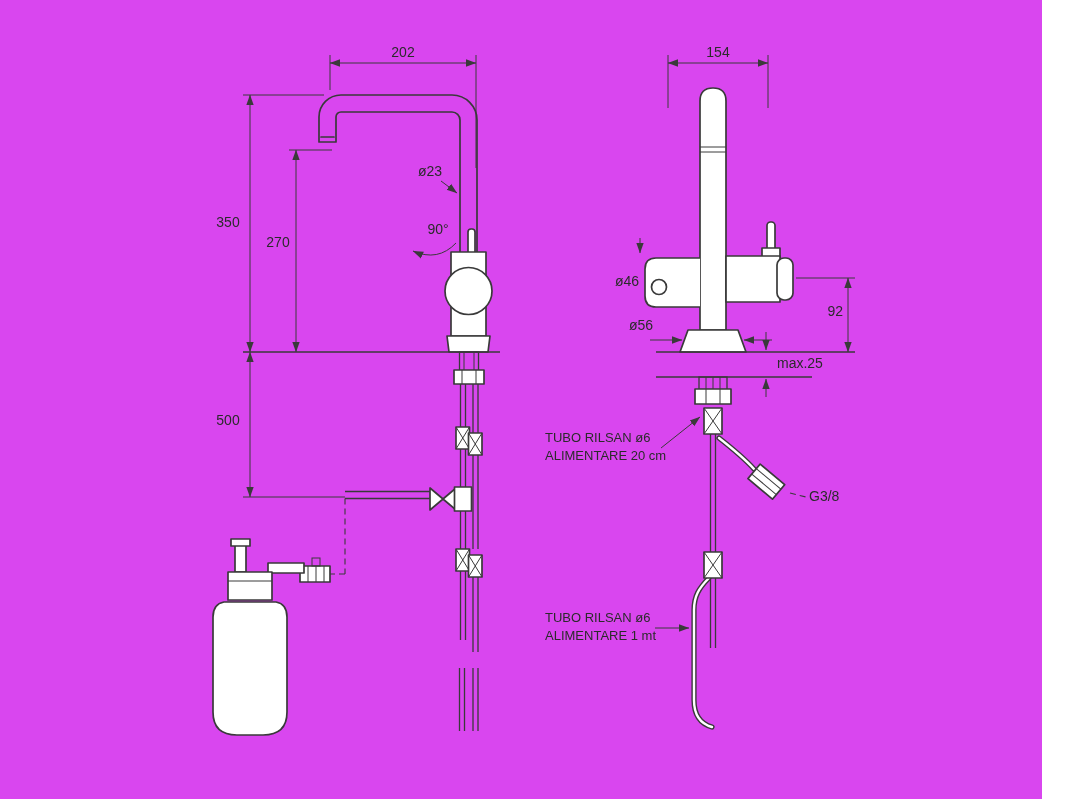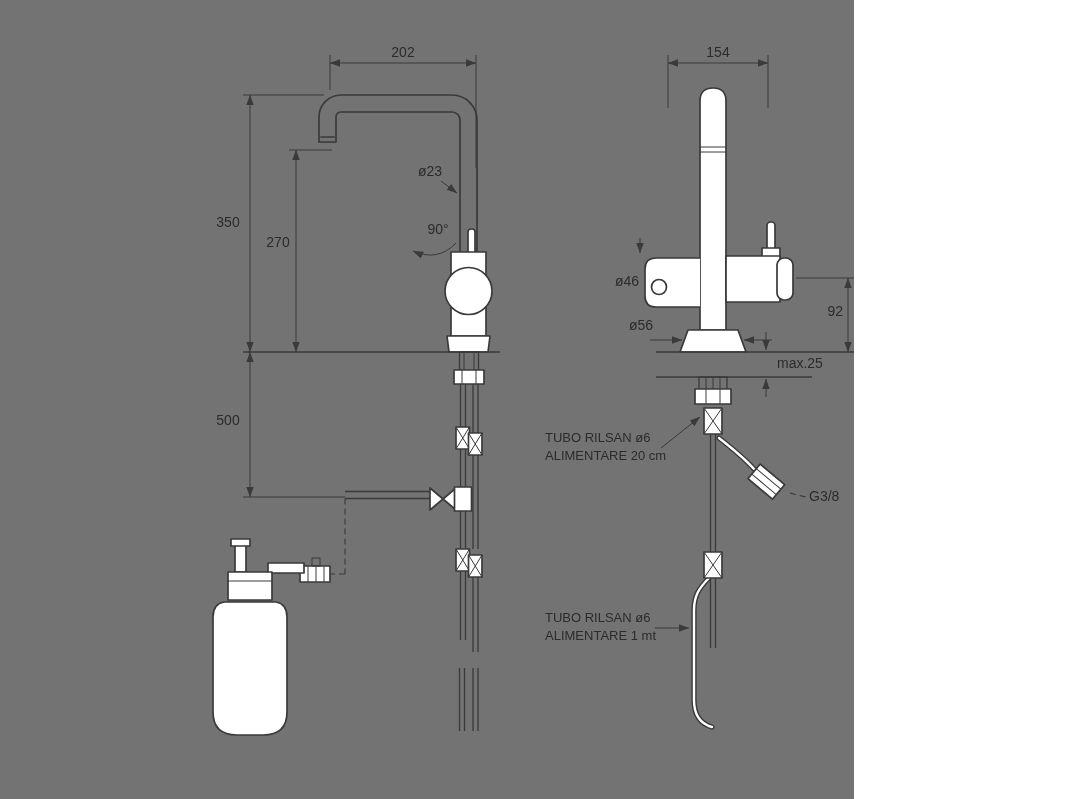--- a/index.html
+++ b/index.html
@@ -1,16 +1,16 @@
 <!DOCTYPE html>
 <html><head>
 <meta charset="utf-8">
 <style>
   html,body{margin:0;padding:0;background:#fff;}
-  .canvas{position:relative;width:854px;height:799px;background:#737373;overflow:hidden;text-align:center;}
+  .canvas{position:relative;width:1042px;height:799px;background:#d946ef;overflow:hidden;text-align:center;}
   svg{display:block;}
   .o  {stroke:#3a3a3a;stroke-width:1.7;fill:none;stroke-linecap:round;stroke-linejoin:round;}
   .of {stroke:#3a3a3a;stroke-width:1.7;fill:#ffffff;stroke-linejoin:round;}
   .t  {stroke:#3a3a3a;stroke-width:1;fill:none;}
   .t2 {stroke:#3a3a3a;stroke-width:1.3;fill:none;}
   .dim{stroke:#3a3a3a;stroke-width:1;fill:none;}
   .dash{stroke:#3a3a3a;stroke-width:1.1;fill:none;stroke-dasharray:6 4;}
   .to {stroke:#3a3a3a;stroke-width:5.2;fill:none;stroke-linecap:round;}
   .ti {stroke:#ffffff;stroke-width:2.4;fill:none;stroke-linecap:round;}
   text{font-family:"Liberation Sans","DejaVu Sans",sans-serif;font-size:14px;fill:#2b2b2b;}

